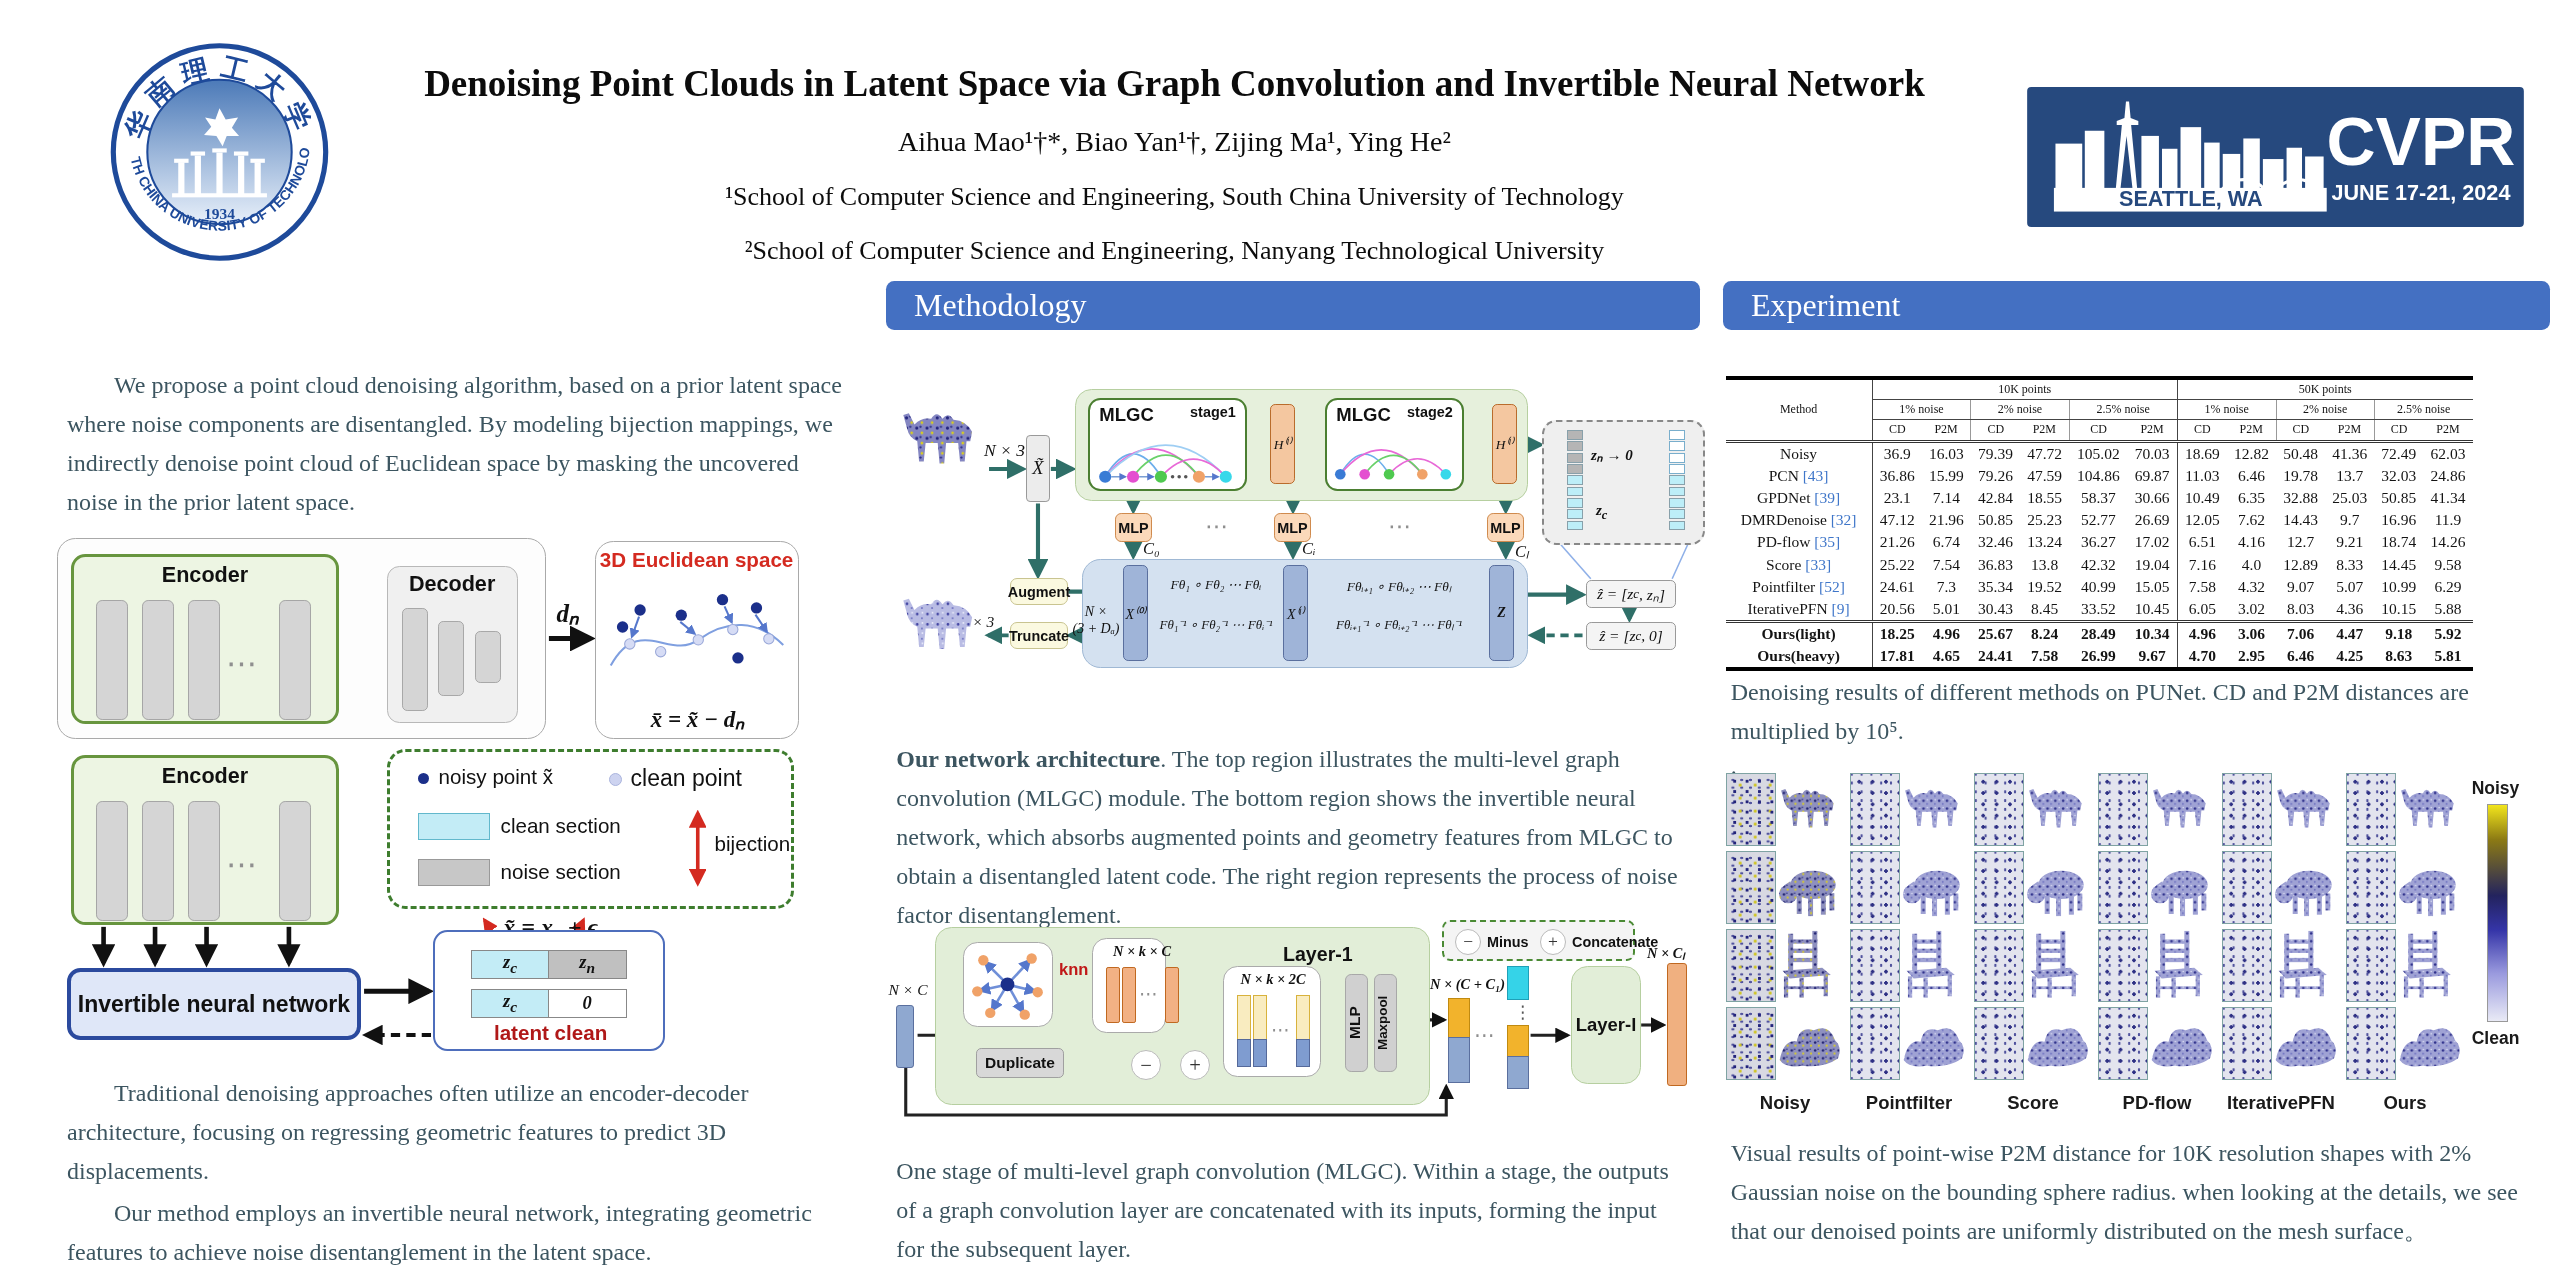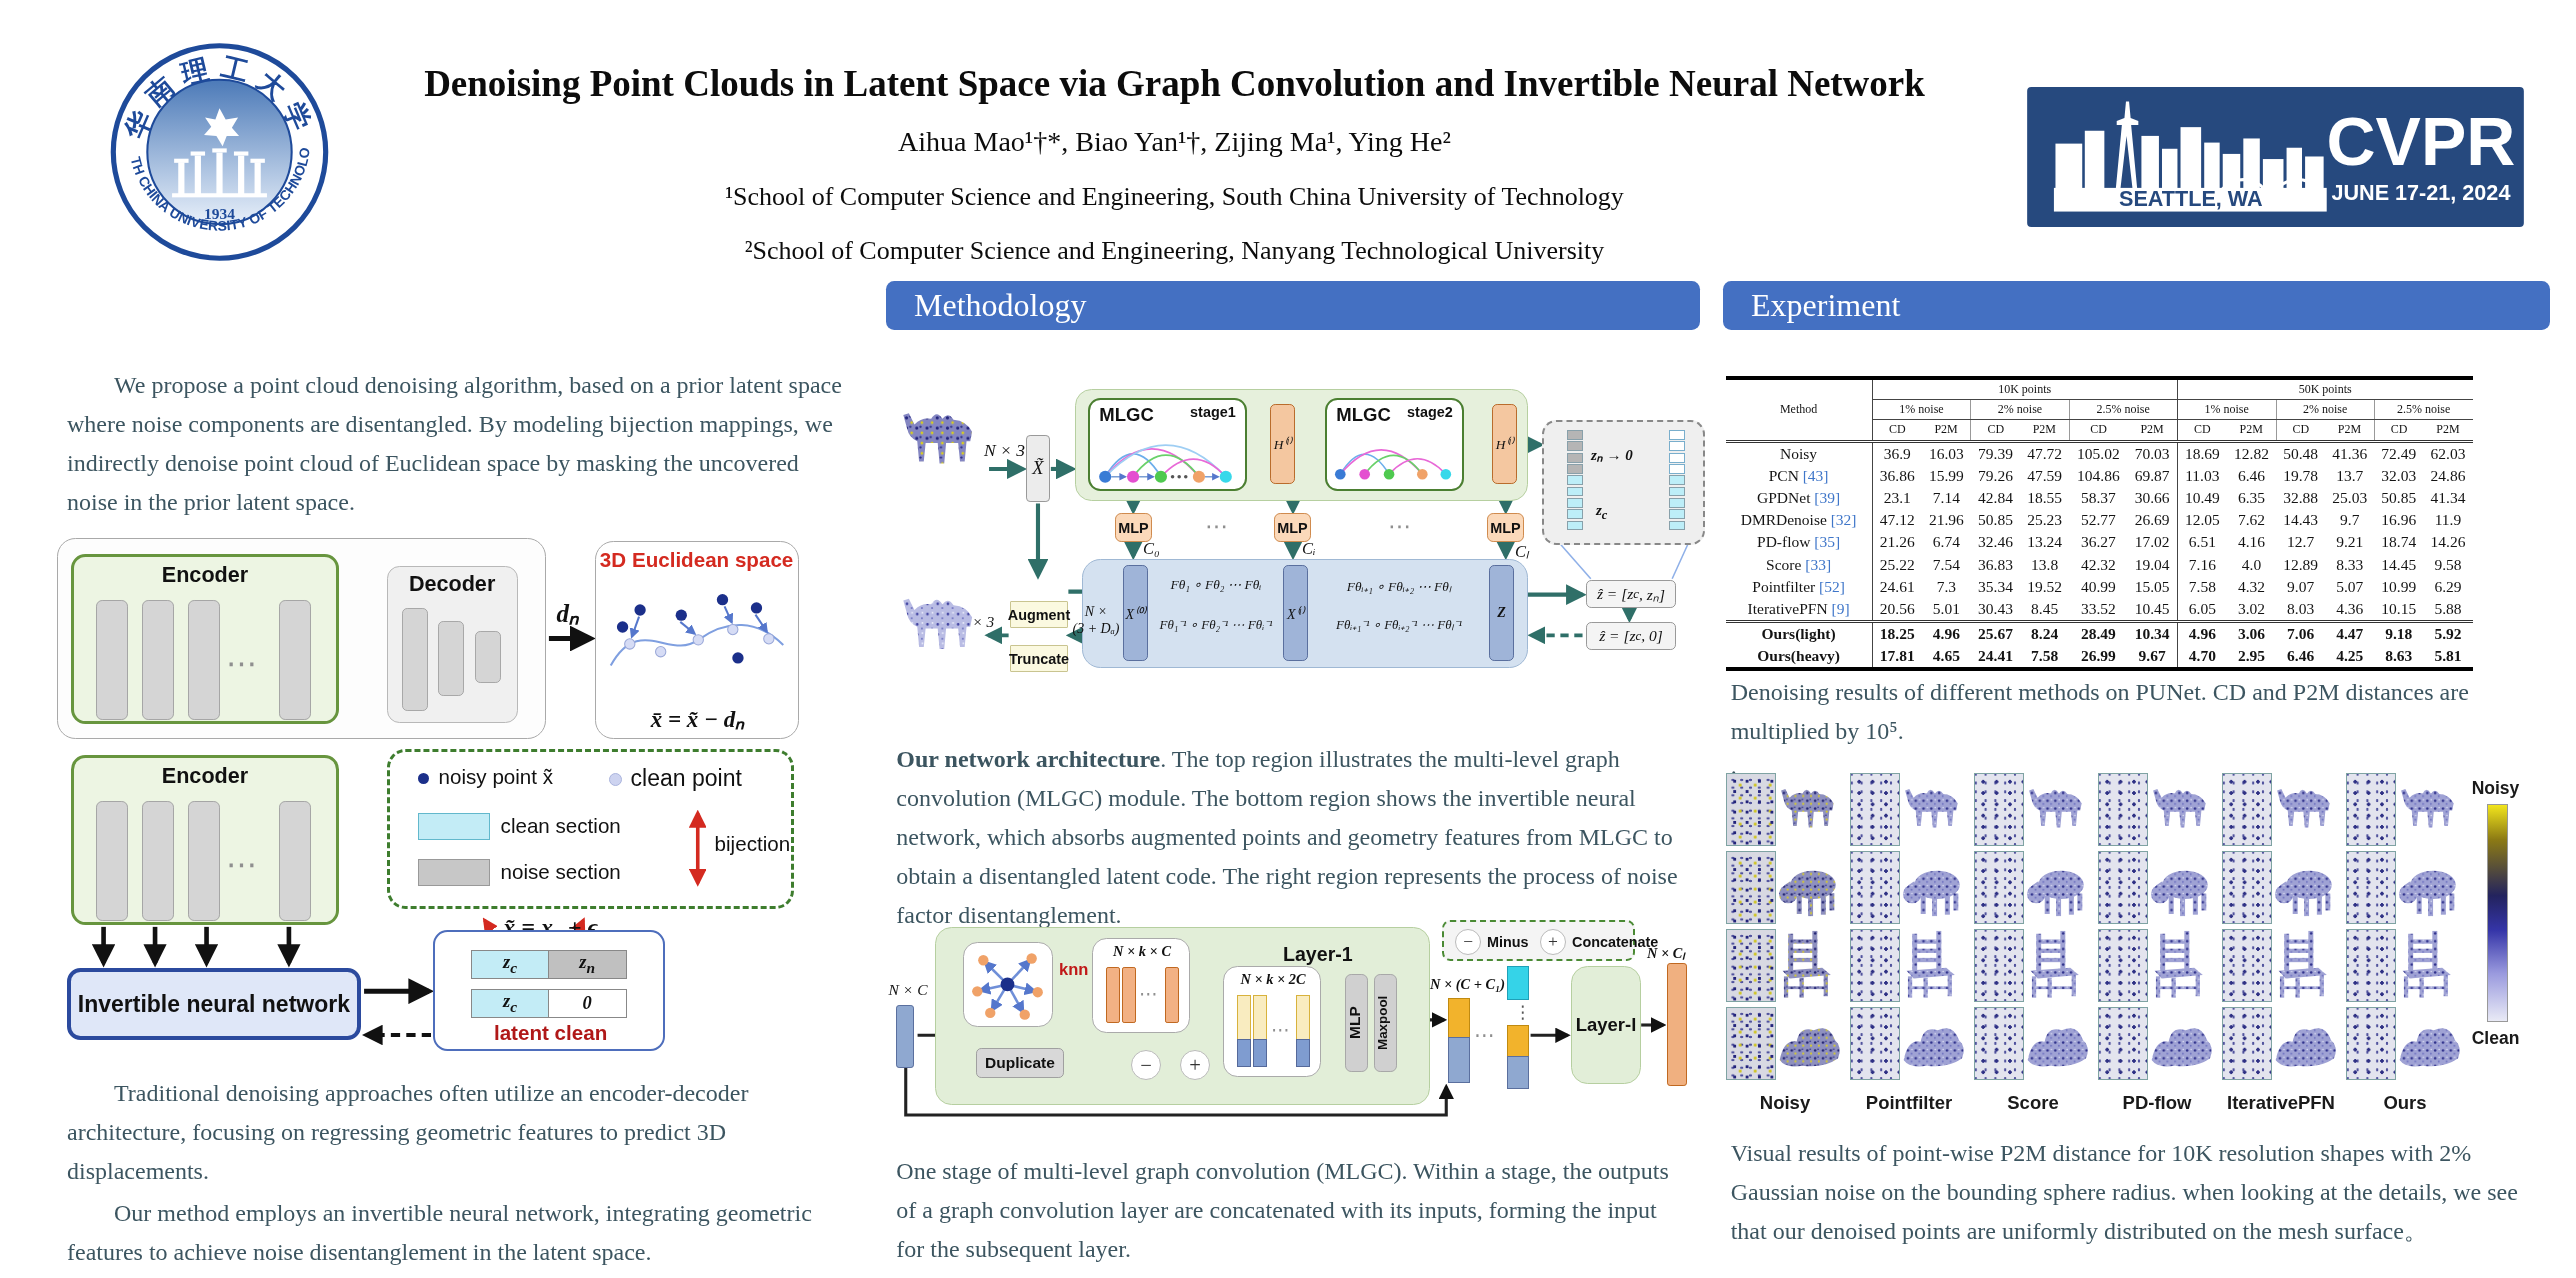--- a/index.html
+++ b/index.html
@@ -70,23 +70,23 @@
   
   .obar{background:#f4c7a0;border:1.5px solid #b96c2c;border-radius:5.2px;}
   .greenbox{background:#e6f0dc;border:1.5px solid #b6cfa0;border-radius:16.5px;}
   .mlgcbox{background:#fff;border:2.6px solid #4b7f31;border-radius:12.4px;}
   .mlpbox{background:#fbd9ba;border:1.5px solid #d08b4e;border-radius:6.2px;
           font-family:"Liberation Sans",sans-serif;font-weight:bold;font-size:14.4px;
           display:flex;align-items:center;justify-content:center;}
   .bluebox{background:#d4e1f0;border:1.5px solid #9fb8d4;border-radius:18.5px;}
   .innbar{background:#9fb4d8;border:1.5px solid #5a6f9e;border-radius:5.2px;
           display:flex;align-items:center;justify-content:center;font-size:14px;}
-  .ytbox{background:#fbf9e0;border:1px solid #c9c490;border-radius:1px;
+  .ytbox{background:#fbf9e0;border:1px solid #c9c490;border-radius:7px;
          font-family:"Liberation Sans",sans-serif;font-weight:bold;font-size:14.4px;
-         display:flex;align-items:center;justify-content:center;margin-top:23px;}
+         display:flex;align-items:center;justify-content:center;}
   .zbox{background:#f4f4f4;border:1px solid #999;border-radius:5.2px;
         display:flex;align-items:center;justify-content:center;font-size:15.5px;}
   .whbox{background:#fff;border:1.5px solid #aaa;border-radius:14.4px;}
   .gpill{background:#d0d0d0;border:1px solid #a8a8a8;border-radius:6.2px;
          font-family:"Liberation Sans",sans-serif;font-weight:bold;}
   .circ{position:absolute;width:28px;height:28px;border-radius:50%;background:#fff;border:1px solid #bbb;
         display:flex;align-items:center;justify-content:center;font-size:20.6px;color:#333;}
 </style>
 </head>
 <body>
@@ -566,21 +566,21 @@
               <circle cx="78" cy="18" r="6"></circle>
               <circle cx="15" cy="56" r="6"></circle>
               <circle cx="85" cy="57" r="6"></circle>
               <circle cx="30" cy="81" r="6"></circle>
               <circle cx="70" cy="83" r="6"></circle>
             </g>
         </svg>
       </div>
       <div class="abs flab" style="left:173px;top:43px;font-weight:bold;font-size:16.5px;color:#c01818">knn</div>
 
-      <div class="box whbox" style="left:206px;top:20.6px;width:98px;height:95px">
+      <div class="box whbox" style="left:206px;top:20.6px;width:74px;height:95px">
         <div class="abs math" style="left:0;top:4.1px;width:98px;text-align:center;font-size:14.4px;font-weight:bold">N × k × C</div>
         <div class="abs" style="left:13px;top:28px;width:12.4px;height:54px;background:#f2b184;border:1px solid #c06820;border-radius:2.1px"></div>
         <div class="abs" style="left:29px;top:28px;width:12.4px;height:54px;background:#f2b184;border:1px solid #c06820;border-radius:2.1px"></div>
         <div class="dots" style="left:46px;top:44px;font-size:18.5px">⋯</div>
         <div class="abs" style="left:72px;top:28px;width:12.4px;height:54px;background:#f2b184;border:1px solid #c06820;border-radius:2.1px"></div>
       </div>
 
       <div class="box" style="left:90px;top:131px;width:88px;height:30px;background:#d8d8d8;border:1px solid #a0a0a0;border-radius:5.2px;display:flex;align-items:center;justify-content:center">
         <span class="flab" style="font-weight:bold;font-size:15.5px">Duplicate</span>
       </div>

